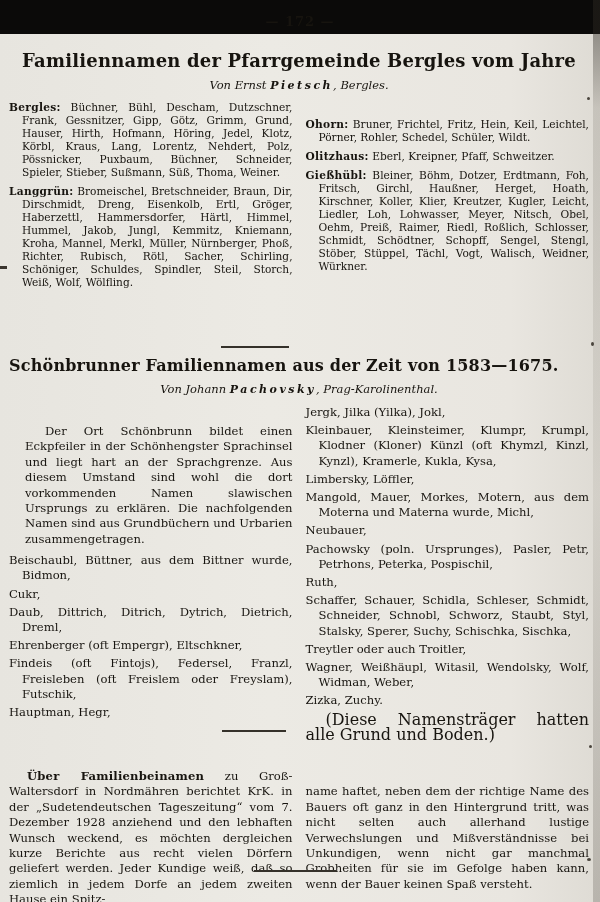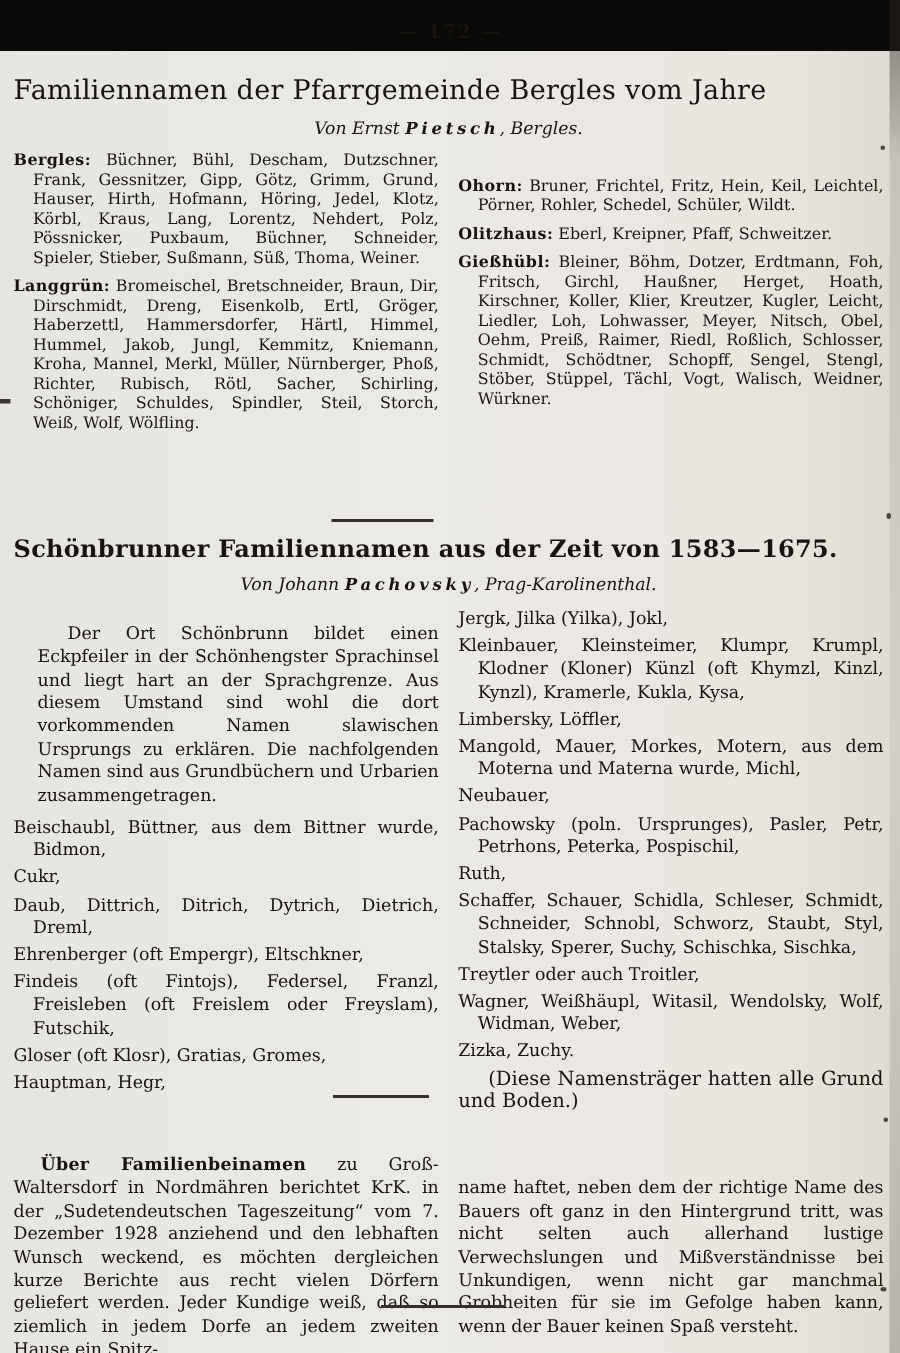--- a/index.html
+++ b/index.html
@@ -20,38 +20,38 @@
     background:linear-gradient(180deg,rgba(40,36,30,.55),rgba(90,84,74,.18) 12%,rgba(110,104,92,.10) 55%,rgba(70,64,56,.25));}
   .margin-dash{position:absolute;left:0;top:266px;width:7px;height:3px;background:#3a352e;}
 
   .pagenum{position:absolute;top:14px;left:0;width:100%;text-align:center;
     font-weight:bold;font-size:13px;letter-spacing:1px;}
 
   .article{position:absolute;left:9px;right:11px;}
   #article1{top:50px;}
   #article2{top:356px;}
 
-  .title1{font-weight:normal;font-size:18px;line-height:21px;letter-spacing:.2px;}
+  .title1{font-weight:bold;font-size:18px;line-height:21px;text-align:center;letter-spacing:.2px;}
   .title2{font-weight:bold;font-size:16px;line-height:19px;letter-spacing:.2px;}
   .byline{text-align:center;font-size:11.5px;margin-top:7px;font-style:italic;}
   .byline .spaced{letter-spacing:2.5px;font-weight:bold;font-size:11px;}
 
   .cols{display:flex;gap:13px;margin-top:9px;align-items:center;}
   .col{flex:1;min-width:0;}
 
   
   .a1 p.entry{margin:0 0 6px 0;font-size:10.6px;line-height:13px;
     text-align:justify;padding-left:13px;text-indent:-13px;}
   p.entry b{font-weight:bold;letter-spacing:.3px;}
 
   
   .intro{margin:0 0 6px 16px;font-size:11.6px;line-height:15.4px;text-align:justify;text-indent:20px;}
   .a2 p.entry2{margin:0 0 3px 0;font-size:11.6px;line-height:15.2px;
     text-align:justify;padding-left:13px;text-indent:-13px;}
-  .closing{margin:2px 0 0 0;font-size:13px;line-height:15.2px;text-align:justify;text-indent:20px;}
+  .closing{margin:2px 0 0 0;font-size:16px;line-height:15.2px;text-align:justify;text-indent:20px;}
 
   .divider{position:absolute;height:0;border-top:2px solid #35312a;}
   #divider1{top:346px;left:221px;width:68px;}
   #divider2{top:730px;left:222px;width:64px;}
   #divider3{top:870px;left:254px;width:82px;}
 
   #note{position:absolute;top:769px;left:9px;right:11px;}
   #note .cols{margin-top:0;}
   .note-par{margin:0;font-size:11.6px;line-height:15.4px;text-align:justify;}
   .note-par.first{text-indent:18px;}
@@ -103,21 +103,20 @@
     </div>
     <div class="cols a2">
       <div class="col">
         <p class="intro">Der Ort Schönbrunn bildet einen Eckpfeiler in der Schönhengster Sprachinsel und liegt hart an der Sprachgrenze. Aus diesem Umstand sind wohl die dort vorkommenden Namen slawischen Ursprungs zu erklären. Die nachfolgenden Namen sind aus Grundbüchern und Urbarien zusammengetragen.</p>
         <div id="a2-left-list">
             <p class="entry2">Beischaubl, Büttner, aus dem Bittner wurde, Bidmon,</p>
             <p class="entry2">Cukr,</p>
             <p class="entry2">Daub, Dittrich, Ditrich, Dytrich, Dietrich, Dreml,</p>
             <p class="entry2">Ehrenberger (oft Empergr), Eltschkner,</p>
             <p class="entry2">Findeis (oft Fintojs), Federsel, Franzl, Freisleben (oft Freislem oder Freyslam), Futschik,</p>
-            <p class="entry2">Gloser (oft Klosr), Gratias, Gromes,</p>
             <p class="entry2">Hauptman, Hegr,</p>
           </div>
       </div>
       <div class="col">
         <div id="a2-right-list">
             <p class="entry2">Jergk, Jilka (Yilka), Jokl,</p>
             <p class="entry2">Kleinbauer, Kleinsteimer, Klumpr, Krumpl, Klodner (Kloner) Künzl (oft Khymzl, Kinzl, Kynzl), Kramerle, Kukla, Kysa,</p>
             <p class="entry2">Limbersky, Löffler,</p>
             <p class="entry2">Mangold, Mauer, Morkes, Motern, aus dem Moterna und Materna wurde, Michl,</p>
             <p class="entry2">Neubauer,</p>

